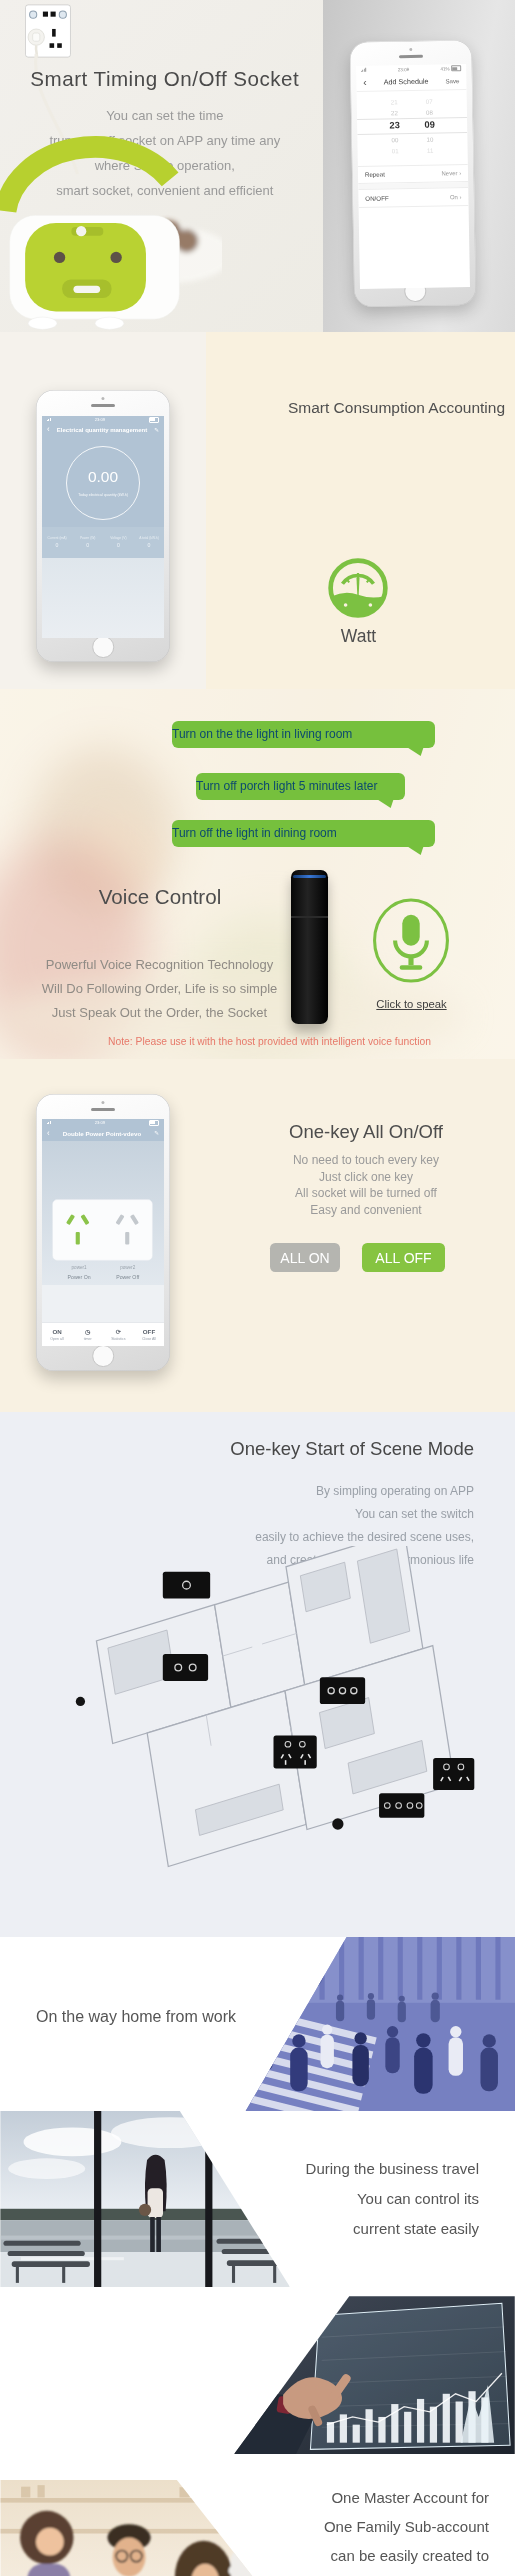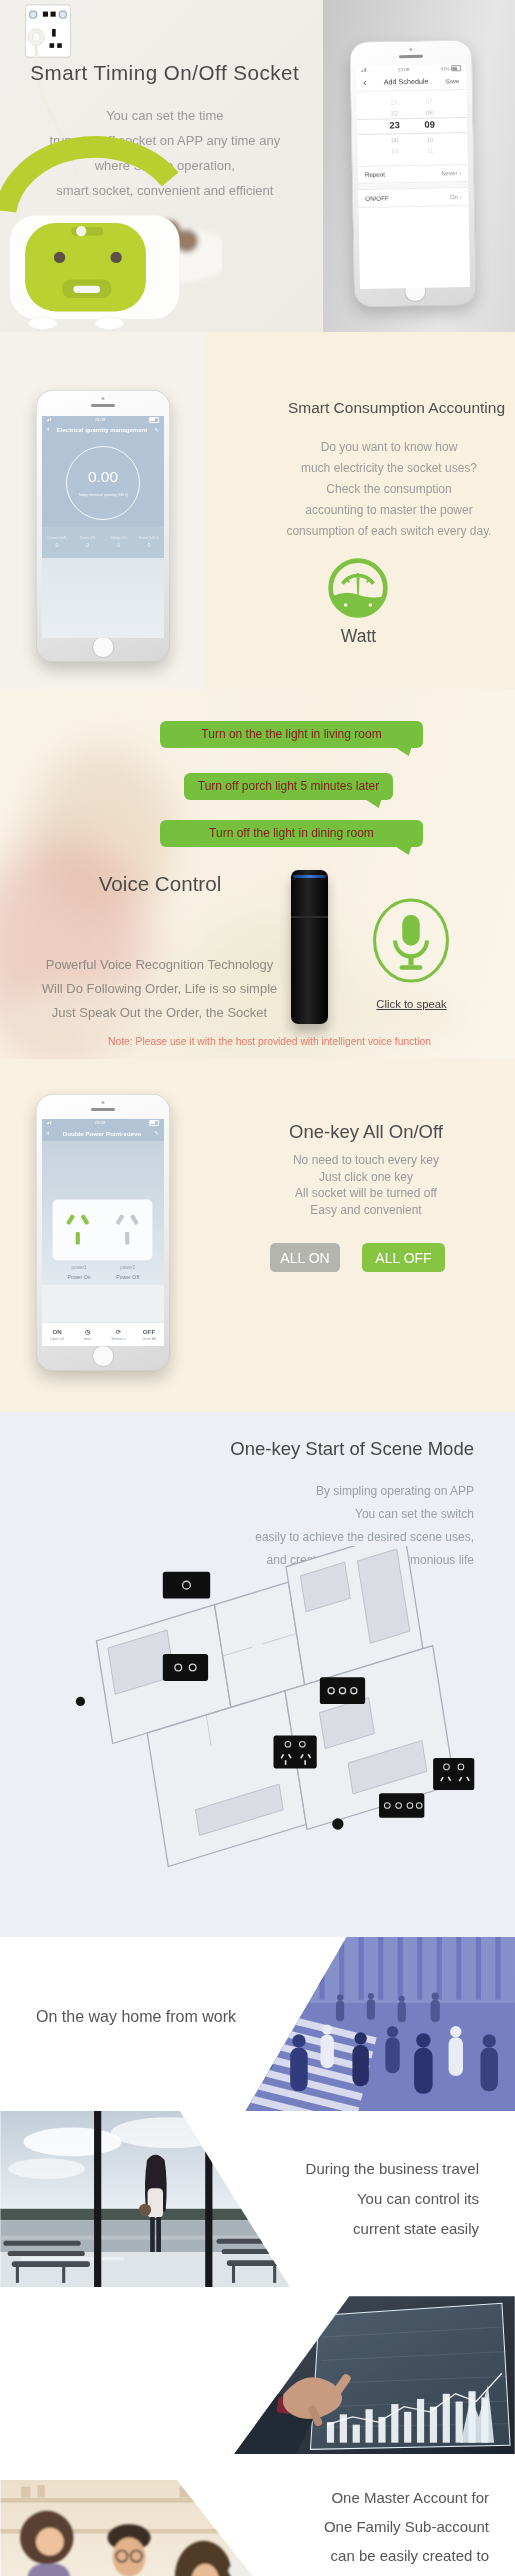--- a/index.html
+++ b/index.html
@@ -38,21 +38,21 @@
 
   .statcol{flex:1;text-align:center;color:#eef3f7;}
   .statcol .lb{font-size:3.3px;opacity:.85;}
   .statcol .vl{font-size:5.2px;margin-top:2.1px;}
 
   .tbitem{flex:1;text-align:center;color:#5b626c;}
   .tbitem .ic{font-size:6.2px;font-weight:bold;height:7.7px;line-height:7.7px;}
   .tbitem .lb{font-size:3.6px;color:#99a1ab;margin-top:1px;}
 
   
-  .bubble{position:absolute;background:#76c03d;border-radius:6.2px;color:#7f1d1d;font-size:12px;text-align:center;}
+  .bubble{position:absolute;background:#76c03d;border-radius:6.2px;color:#0c4a6e;font-size:12px;text-align:left;margin-left:12px;}
   .bubble:after{content:"";position:absolute;right:13.4px;bottom:-7.7px;width:0;height:0;
     border-left:15.5px solid transparent;border-top:8.2px solid #76c03d;transform:skewX(-18deg);}
 
   .btn{position:absolute;border-radius:5.2px;color:#fff;font-size:14px;display:flex;align-items:center;justify-content:center;}
 
   .blob{position:absolute;border-radius:50%;}
 </style>
 </head>
 <body>
 
@@ -72,21 +72,21 @@
       <rect x="48" y="76" width="9" height="9" fill="#131313"></rect>
       <rect x="63" y="76" width="9" height="9" fill="#131313"></rect>
       <circle cx="22" cy="64" r="16" fill="#f4f3ef" stroke="#cfcfc8"></circle>
       <rect x="15" y="56" width="14" height="16" rx="4" fill="#fbfbf9" stroke="#d8d8d2"></rect>
       <path d="M22 80 C20 92 25 98 23 104" stroke="#e9e6dd" stroke-width="5" fill="none"></path>
     </svg>
     <svg class="abs" style="left:0;top:52px;" width="155" height="124" viewBox="0 0 300 240">
       <path d="M70 4 C60 80 120 140 150 236" stroke="#efece4" stroke-width="6" fill="none"></path>
     </svg>
 
-    <div class="abs center" style="left:10.3px;top:61px;width:309px;font-size:20.6px;color:#4a4a4a;letter-spacing:0.5px;">Smart Timing On/Off Socket</div>
+    <div class="abs center" style="left:10.3px;top:67px;width:309px;font-size:20.6px;color:#4a4a4a;letter-spacing:0.5px;">Smart Timing On/Off Socket</div>
     <div class="abs center" style="left:10.3px;top:103px;width:309px;font-size:13px;color:#9a9a9a;line-height:25px;">
       <div>You can set the time</div>
       <div>trun on / off socket on APP any time any</div>
       <div>where Simple operation,</div>
       <div>smart socket, convenient and efficient</div>
     </div>
 
     <svg class="abs" style="left:0;top:134px;" width="222" height="198" viewBox="0 0 430 385">
       <defs>
           <filter id="blur1">
@@ -220,27 +220,20 @@
           <div class="statcol">
               <div class="lb">A total (kW.h)</div>
               <div class="vl">0</div>
             </div>
         </div>
         <div style="height:80px;background:linear-gradient(#dfe6ec,#eaeef2);"></div>
       </div>
     </div>
 
     <div class="abs center" style="left:278px;top:67px;width:237px;font-size:15.5px;color:#4f4f4f;">Smart Consumption Accounting</div>
-    <div class="abs center" style="left:268px;top:105px;width:242px;font-size:12px;color:#9c9c9c;line-height:21px;">
-      <div>Do you want to know how</div>
-      <div>much electricity the socket uses?</div>
-      <div>Check the consumption</div>
-      <div>accounting to master the power</div>
-      <div>consumption of each switch every day.</div>
-    </div>
 
     <svg class="abs" style="left:327px;top:225px;" width="62" height="62" viewBox="0 0 120 120">
       <circle cx="60" cy="60" r="53" fill="none" stroke="#7cc142" stroke-width="9"></circle>
       <path d="M30 52 A36 36 0 0 1 90 52" stroke="#7cc142" stroke-width="7" fill="none"></path>
       <path d="M37 42 l6 7 M60 31 v10 M83 42 l-6 7" stroke="#7cc142" stroke-width="4"></path>
       <polygon points="57,40 63,40 61,80 59,80" fill="#7cc142"></polygon>
       <circle cx="60" cy="82" r="7" fill="#7cc142"></circle>
       <path d="M9.5 76 Q35 64 60 73 Q85 82 110.5 76 A53 53 0 0 1 9.5 76 Z" fill="#7cc142"></path>
       <circle cx="36" cy="93" r="3.5" fill="#f9f1df"></circle>
       <circle cx="84" cy="93" r="3.5" fill="#f9f1df"></circle>
@@ -254,21 +247,21 @@
     <div class="blob" style="left:77px;top:125px;width:82px;height:88px;background:#eac7a6;opacity:.5;filter:blur(14.4px);"></div>
     <div class="blob" style="left:-26px;top:149px;width:175px;height:222px;background:#c2584e;opacity:.45;filter:blur(23px);"></div>
     <div class="blob" style="left:185px;top:227px;width:165px;height:144px;background:#c9d09b;opacity:.45;filter:blur(23px);"></div>
     <div class="blob" style="left:0;top:283px;width:464px;height:88px;background:#e9dfc9;opacity:.65;filter:blur(15.5px);"></div>
     <div class="abs" style="left:0;top:0;width:515px;height:370px;background:rgba(255,250,240,.45);"></div>
 
     <div class="bubble" style="left:160px;top:32px;width:263px;height:27px;line-height:27px;"><span>Turn on the the light in living room</span></div>
     <div class="bubble" style="left:184px;top:84px;width:209px;height:27px;line-height:27px;"><span>Turn off porch light 5 minutes later</span></div>
     <div class="bubble" style="left:160px;top:131px;width:263px;height:27px;line-height:27px;"><span>Turn off the light in dining room</span></div>
 
-    <div class="abs center" style="left:31px;top:183px;width:258px;font-size:20.6px;color:#4d4d4d;">Voice Control</div>
+    <div class="abs center" style="left:31px;top:196px;width:258px;font-size:20.6px;color:#4d4d4d;">Voice Control</div>
     <div class="abs center" style="left:0;top:264px;width:319px;font-size:13px;color:#8f8b85;line-height:24px;">
       <div>Powerful Voice Recognition Technology</div>
       <div>Will Do Following Order, Life is so simple</div>
       <div>Just Speak Out the Order, the Socket</div>
     </div>
 
     <div class="abs" style="left:291px;top:181px;width:37px;height:154px;border-radius:7.2px;background:linear-gradient(90deg,#060606,#232323 45%,#000000);box-shadow:0 8.2px 11.3px rgba(0,0,0,.25);">
       <div class="abs" style="left:2.1px;top:5.2px;width:33px;height:3.1px;border-radius:1.5px;background:radial-gradient(circle,#3a79d8,#123a73);"></div>
       <div class="abs" style="left:0;top:46px;width:37px;height:1.5px;background:#2a2a2a;"></div>
     </div>

